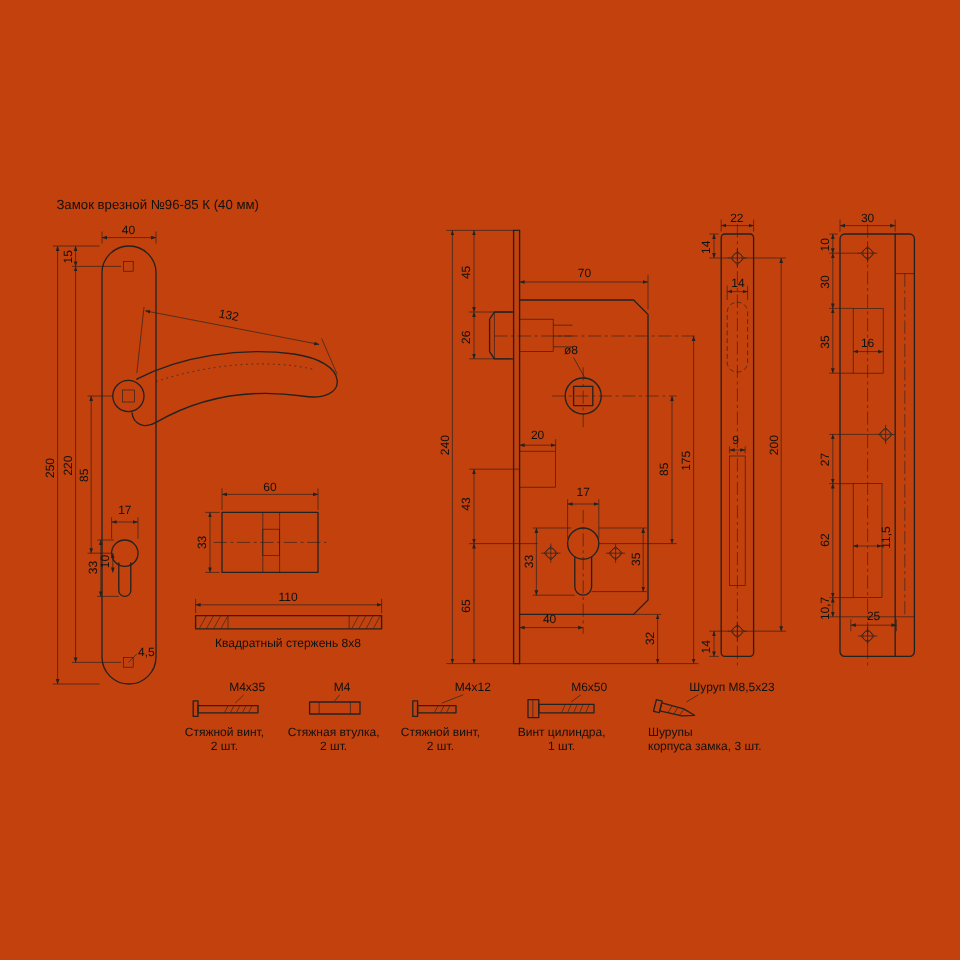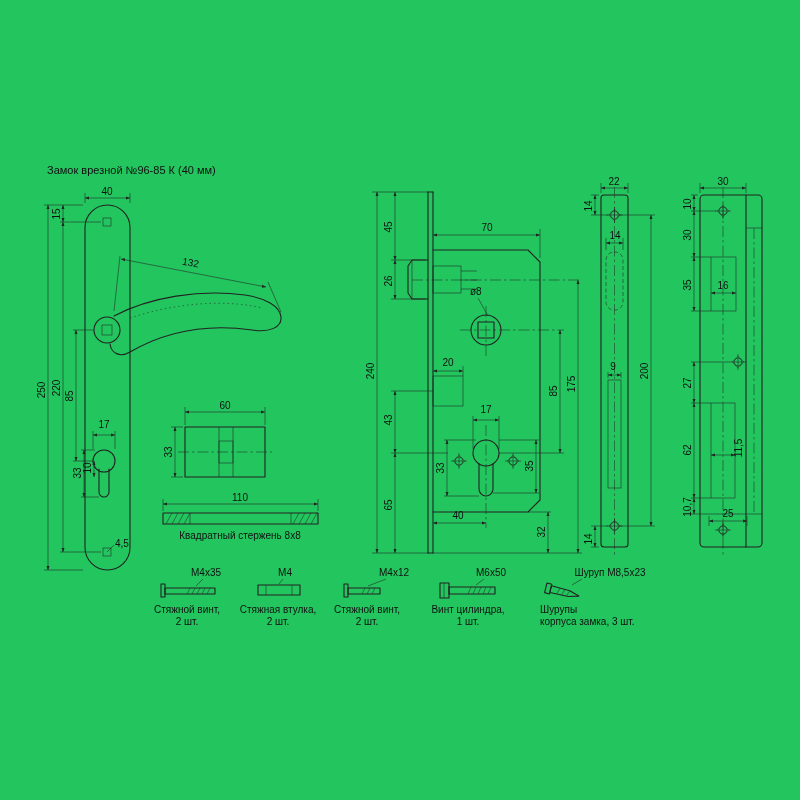--- a/index.html
+++ b/index.html
@@ -1,16 +1,16 @@
 <!DOCTYPE html>
 <html><head>
 <meta charset="utf-8">
 <style>
   html,body{margin:0;padding:0;background:#fff;}
-  .sheet{width:800px;height:800px;position:relative;background:#22c55e;overflow:hidden;}
+  .sheet{width:800px;height:800px;position:relative;background:#c2410c;overflow:hidden;}
   svg{display:block;}
   .ol{fill:none;stroke:#222;stroke-width:1.1;stroke-linejoin:round;stroke-linecap:round;}
   .thin{fill:none;stroke:#222;stroke-width:.55;}
   .dim{fill:none;stroke:#222;stroke-width:.55;marker-start:url(#arr);marker-end:url(#arr);}
   .cl{fill:none;stroke:#222;stroke-width:.5;stroke-dasharray:11 3 2.5 3;}
   .hl{stroke:#222;stroke-width:.5;}
   .t{font:10px "Liberation Sans",sans-serif;fill:#111;}
   .tm{text-anchor:middle;}
   .ttl{font:11px "Liberation Sans",sans-serif;fill:#111;}
 </style>

